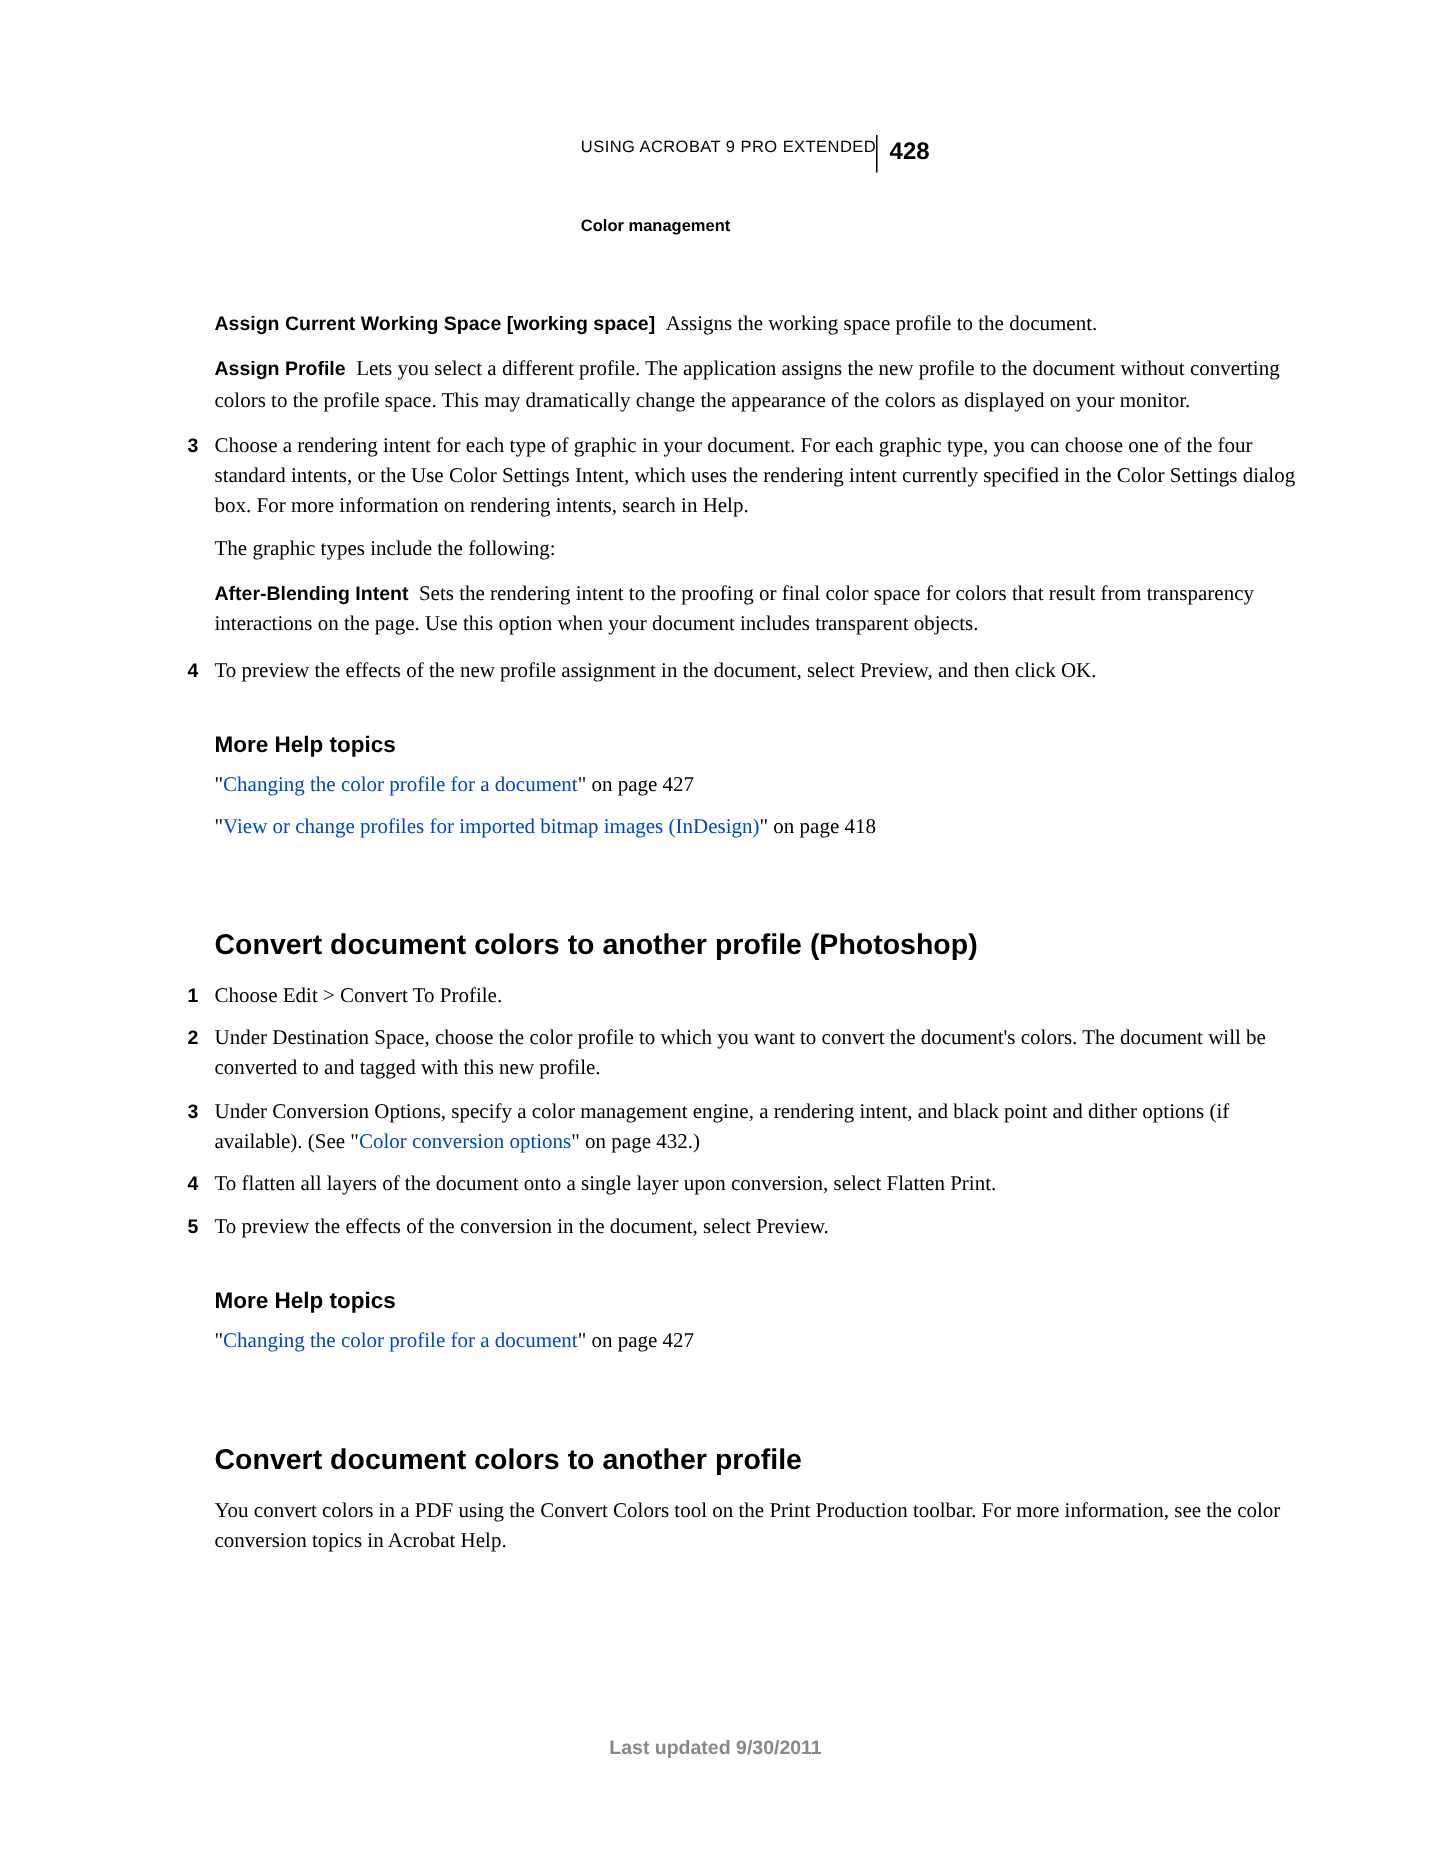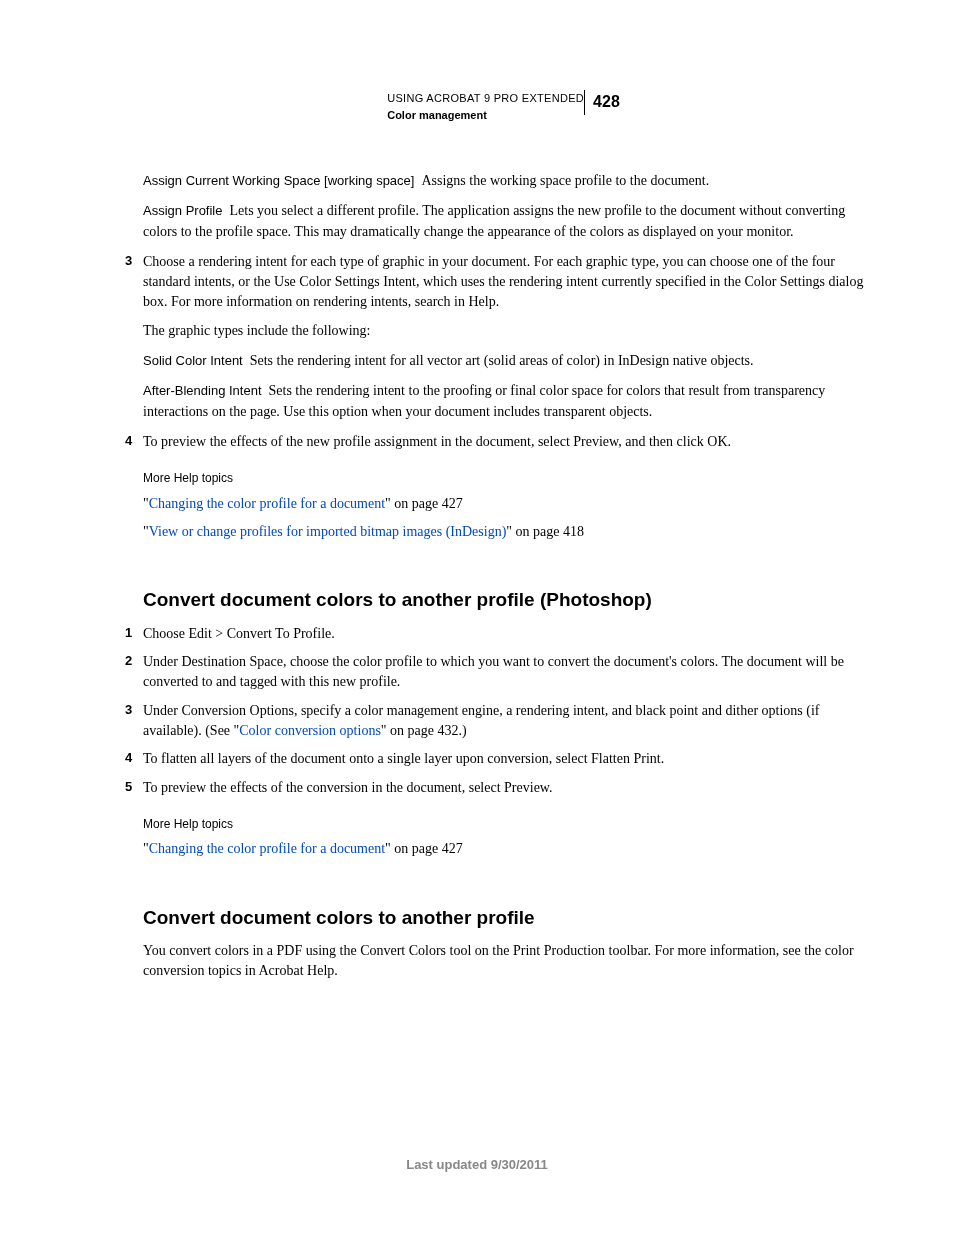--- a/index.html
+++ b/index.html
@@ -19,69 +19,69 @@
     justify-content: center;
     align-items: flex-start;
     margin-bottom: 48px;
   }
   .header-left {
     font-family: "Myriad Pro", Arial, sans-serif;
     font-size: 11px;
     line-height: 1.5;
   }
   .header-line1 { letter-spacing: 0.3px; }
-  .header-line2 { font-weight: bold; }
+  .header-line2 { font-weight: bold; margin-top: 36px; }
   .page-num-box {
     border-left: 1.5px solid #000;
     padding-left: 8px;
     padding-top: 0;
     padding-bottom: 2px;
     font-family: "Myriad Pro", Arial, sans-serif;
     font-weight: bold;
     font-size: 16px;
   }
   .content { }
   .para { margin-bottom: 10px; }
   .term {
     font-family: "Myriad Pro", Arial, sans-serif;
-    font-weight: normal;
+    font-weight: bold;
     font-size: 13px;
   }
   .def-block { margin-bottom: 10px; }
   .num-item {
     display: flex;
     margin-bottom: 8px;
   }
   .num {
     font-family: "Myriad Pro", Arial, sans-serif;
     font-weight: bold;
     font-size: 13px;
     width: 18px;
     flex-shrink: 0;
     margin-left: -18px;
     text-align: left;
   }
   .num-text { flex: 1; }
   .more-help {
     font-family: "Myriad Pro", Arial, sans-serif;
-    font-weight: normal;
-    font-size: 12px;
-    margin-top: 18px;
+    font-weight: bold;
+    font-size: 15px;
+    margin-top: 28px;
     margin-bottom: 6px;
   }
   .link-line { margin-bottom: 8px; }
   .link {
     color: #0048c0;
     text-align: right;
   }
   h2.section {
     font-family: "Myriad Pro", Arial, sans-serif;
     font-weight: bold;
     font-size: 19px;
-    margin-top: 44px;
+    margin-top: 55px;
     margin-bottom: 10px;
   }
   .footer {
     position: absolute;
     bottom: 60px;
     left: 0;
     width: 100%;
     text-align: center;
     font-family: "Myriad Pro", Arial, sans-serif;
     font-weight: bold;
@@ -111,23 +111,20 @@
     <span class="term">Assign Profile</span>&nbsp;&nbsp;<span>Lets you select a different profile. The application assigns the new profile to the document without converting colors to the profile space. This may dramatically change the appearance of the colors as displayed on your monitor.</span>
   </div>
 
   <div class="num-item">
     <span class="num">3</span>
     <span class="num-text">Choose a rendering intent for each type of graphic in your document. For each graphic type, you can choose one of the four standard intents, or the Use Color Settings Intent, which uses the rendering intent currently specified in the Color Settings dialog box. For more information on rendering intents, search in Help.</span>
   </div>
 
   <div class="para">The graphic types include the following:</div>
 
-  <div class="def-block">
-    <span class="term">Solid Color Intent</span>&nbsp;&nbsp;<span>Sets the rendering intent for all vector art (solid areas of color) in InDesign native objects.</span>
-  </div>
 
 
   <div class="def-block">
     <span class="term">After-Blending Intent</span>&nbsp;&nbsp;<span>Sets the rendering intent to the proofing or final color space for colors that result from transparency interactions on the page. Use this option when your document includes transparent objects.</span>
   </div>
 
   <div class="num-item">
     <span class="num">4</span>
     <span class="num-text">To preview the effects of the new profile assignment in the document, select Preview, and then click OK.</span>
   </div>

